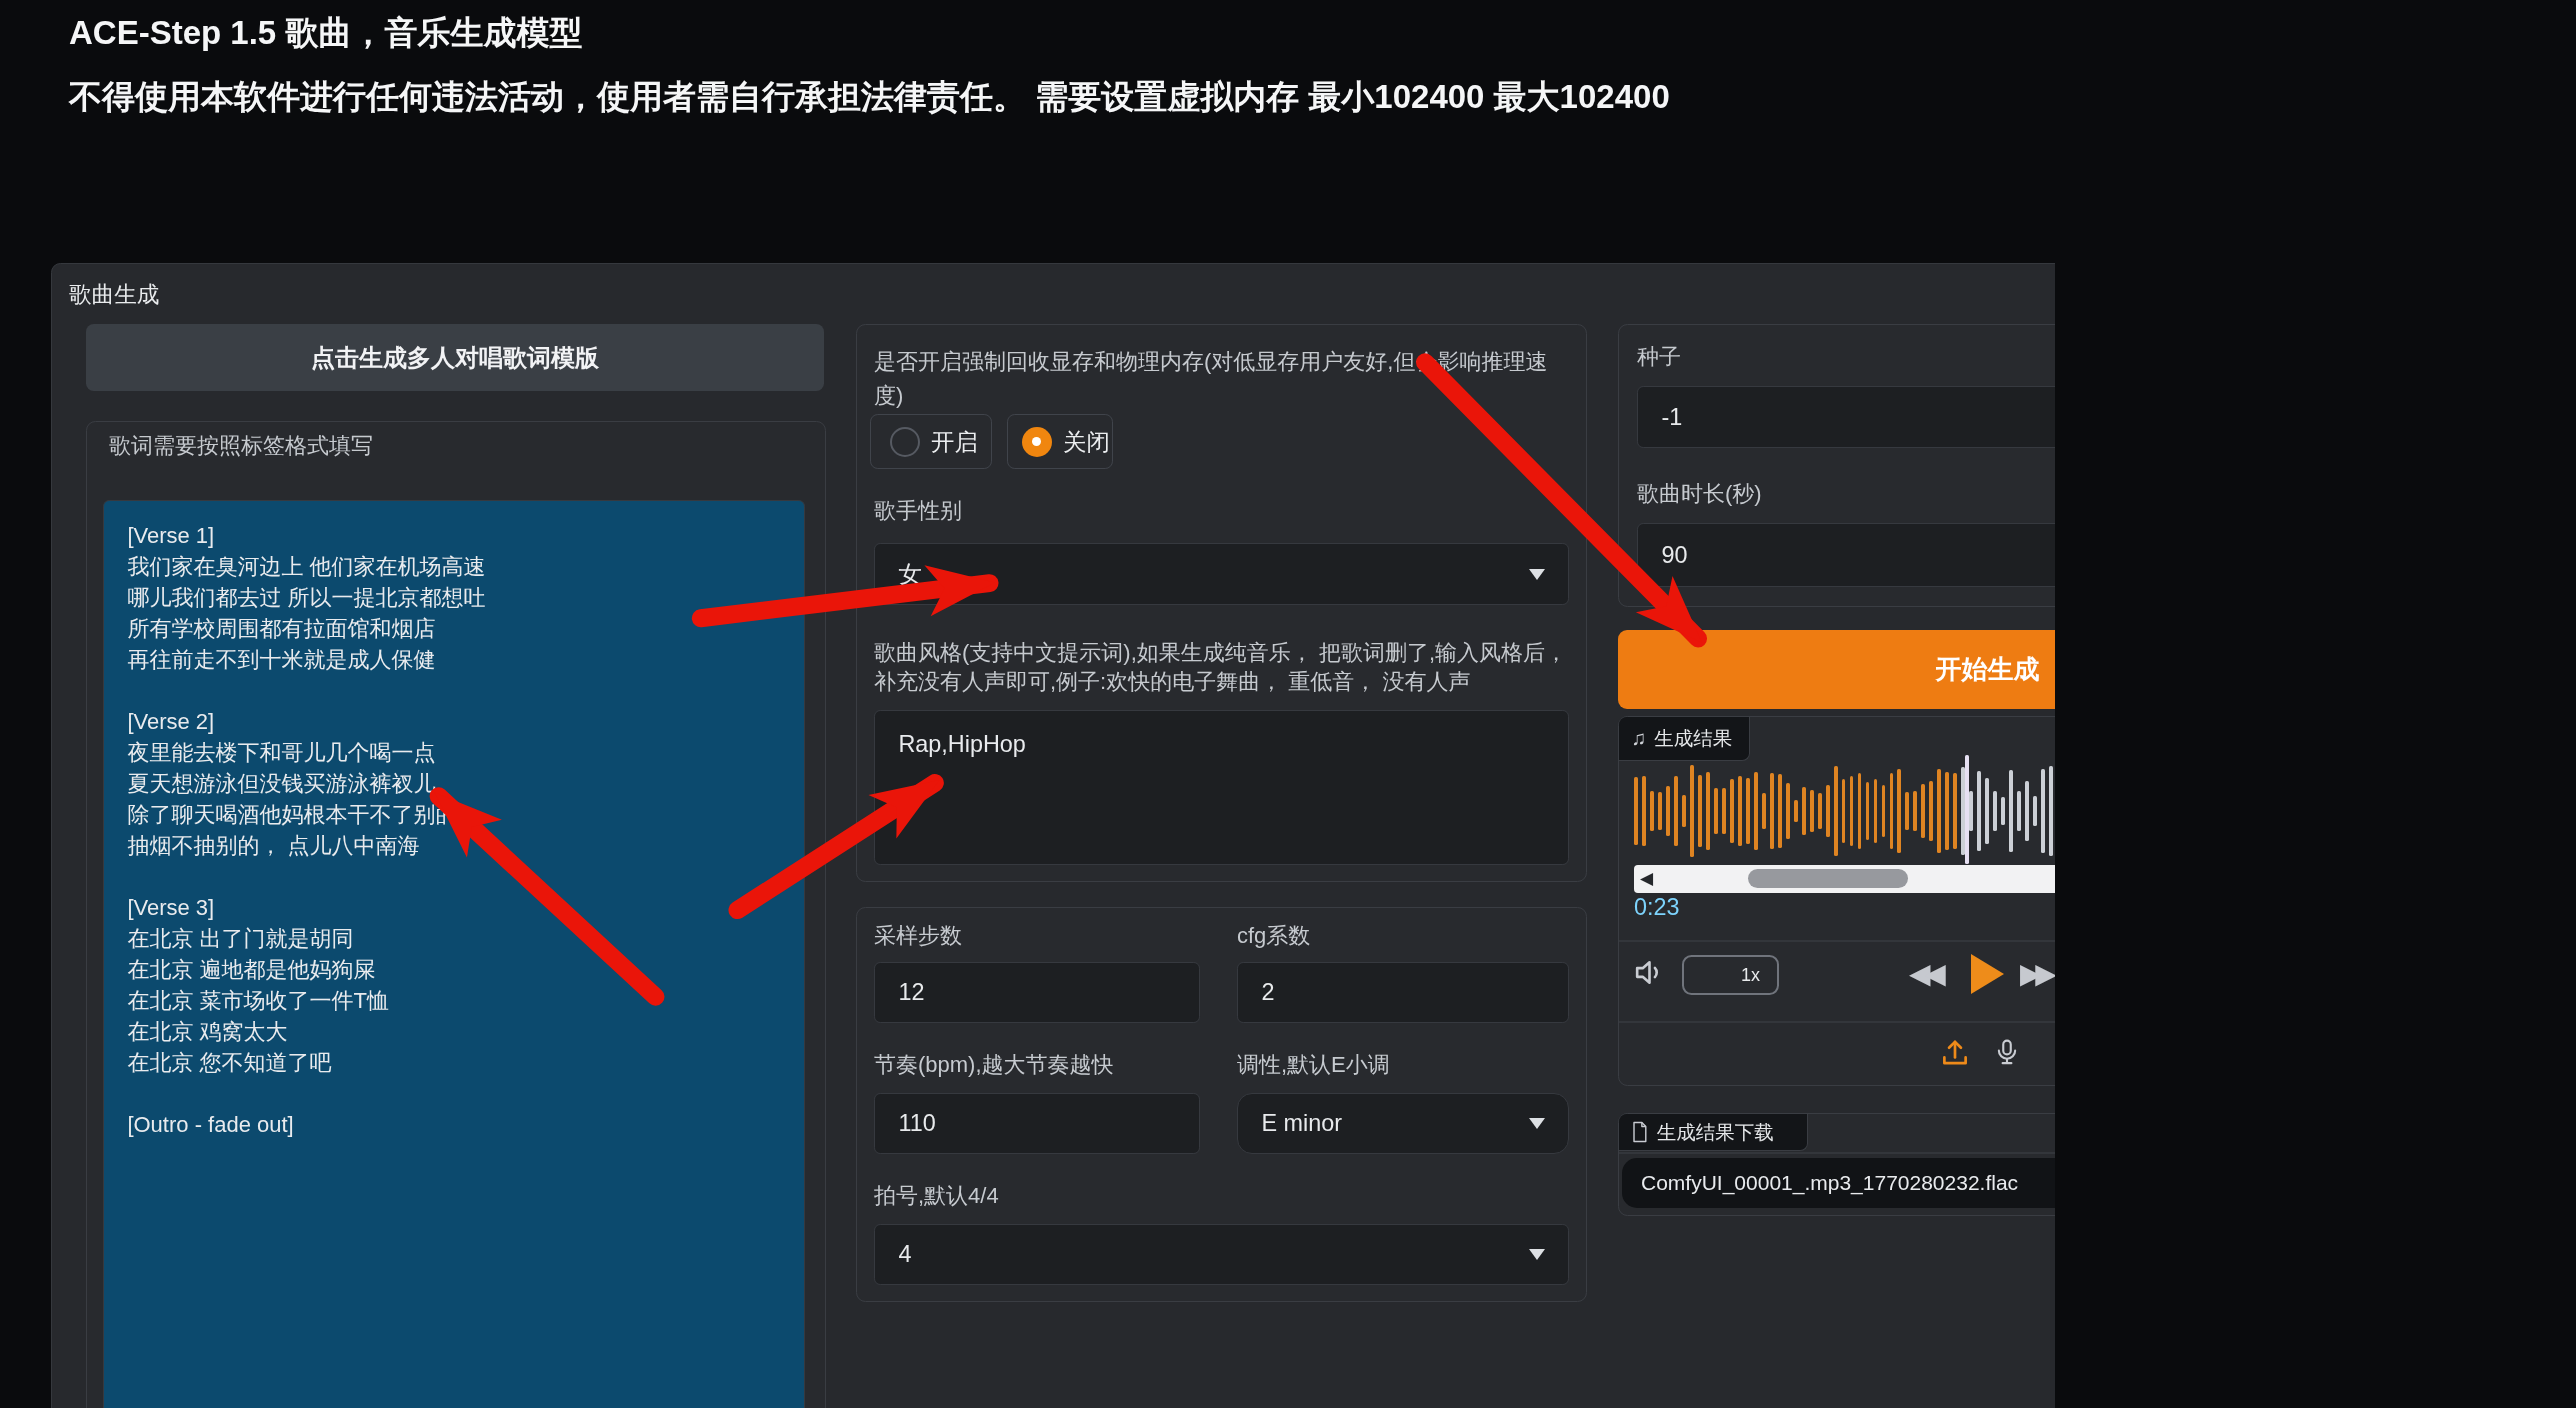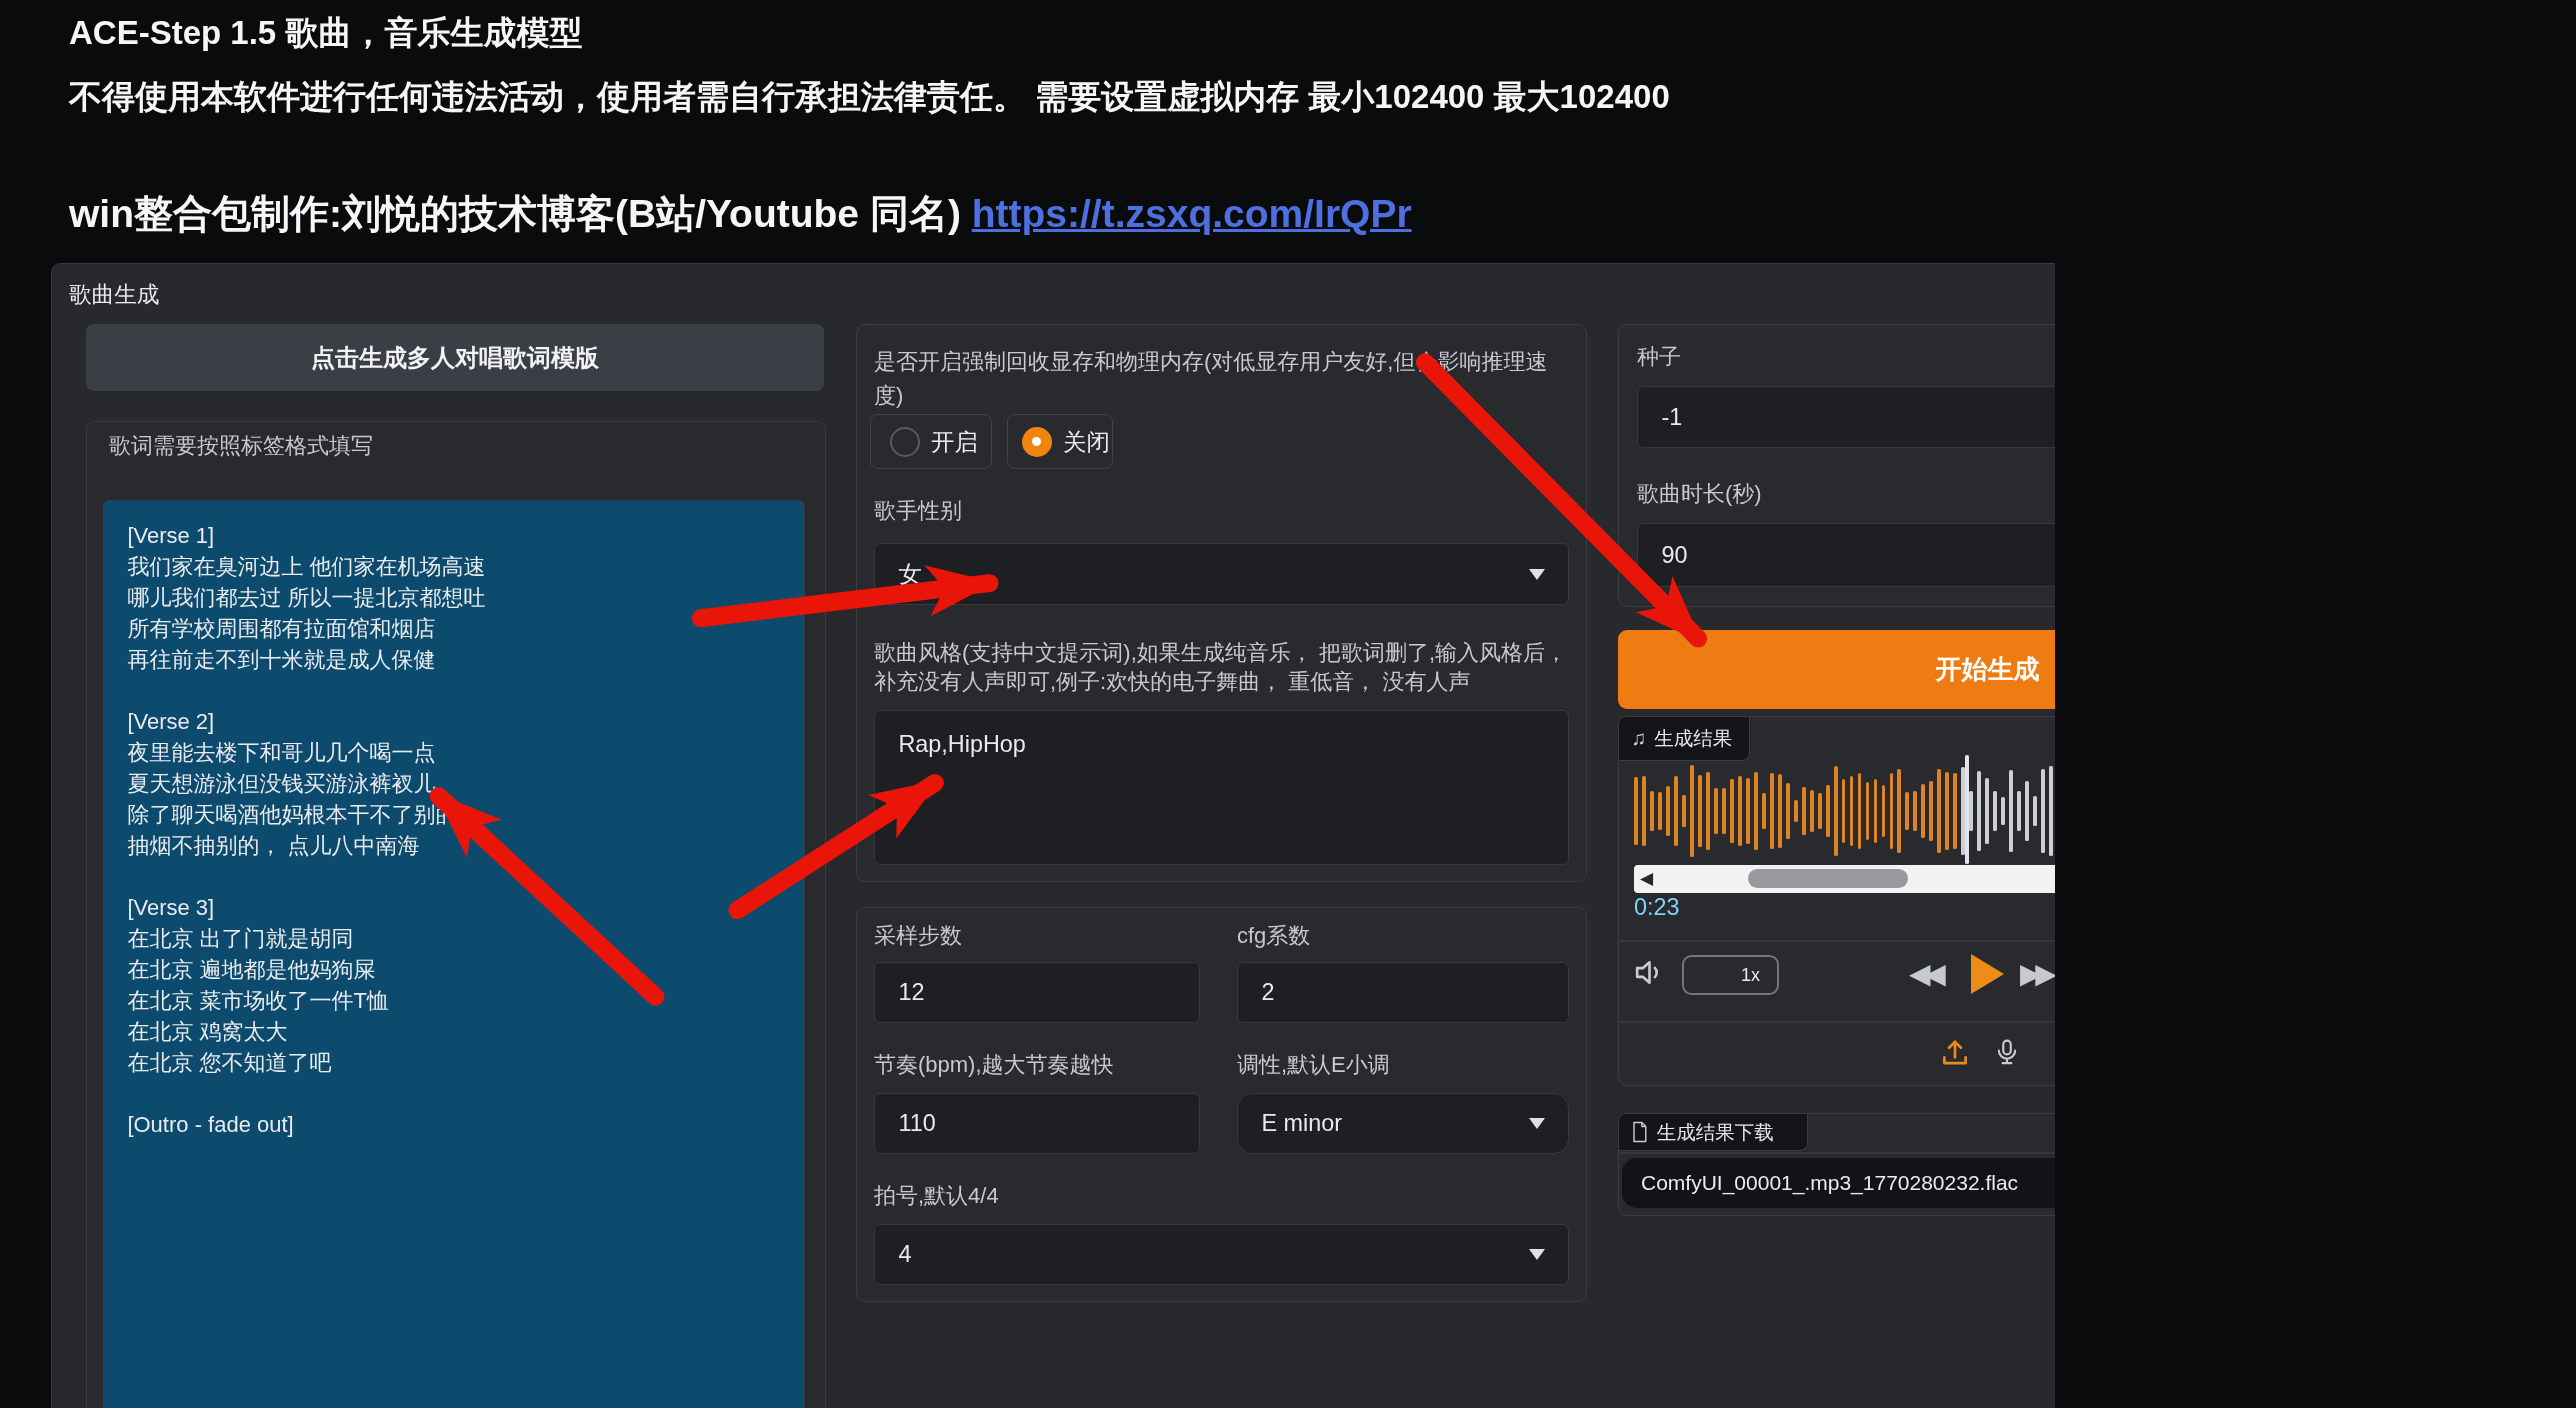--- a/index.html
+++ b/index.html
@@ -123,23 +123,20 @@
   
   #arrows{position:absolute;left:0;top:0;z-index:50;pointer-events:none;}
 </style>
 </head>
 <body>
 
 <div class="page">
 
   <div class="hline" id="hline1">ACE-Step 1.5 歌曲，音乐生成模型</div>
   <div class="hline" id="hline2">不得使用本软件进行任何违法活动，使用者需自行承担法律责任。 需要设置虚拟内存 最小102400 最大102400</div>
-  <div class="hline" id="hline3">
-    <span>win整合包制作:刘悦的技术博客(B站/Youtube 同名) </span><a>https://t.zsxq.com/IrQPr</a>
-  </div>
 
   <div class="panel"></div>
   <div class="abs" id="accTitle">歌曲生成</div>
   <div class="abs" id="accCaret">▼</div>
 
   <div class="abs" id="btnTemplate">点击生成多人对唱歌词模版</div>
   <div class="gbox" id="boxLyrics"></div>
   <div class="label" id="lyricsLabel">歌词需要按照标签格式填写</div>
   <textarea class="abs" id="lyricsArea" spellcheck="false" style="">[Verse 1]
 我们家在臭河边上 他们家在机场高速

